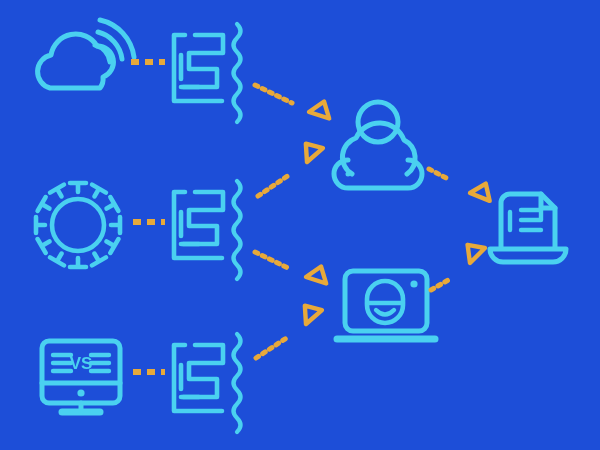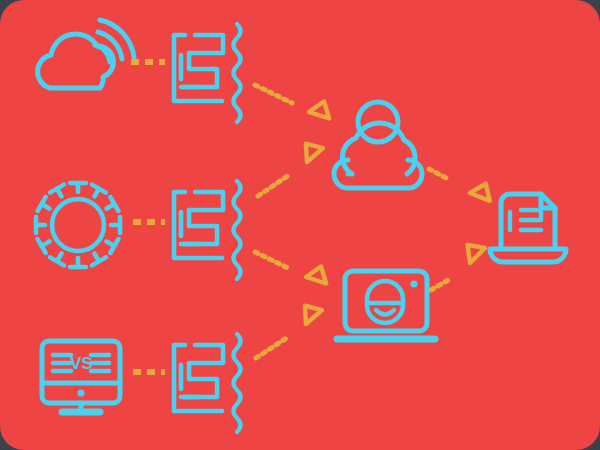--- a/index.html
+++ b/index.html
@@ -22,21 +22,21 @@
     left: 0;
     top: 0;
     width: 600px;
     height: 450px;
     display: block;
   }
 </style>
 </head>
 <body style="background: rgb(59, 66, 76);">
 
-<div id="canvas" style="background: #ef4444; border-radius: 24px;">
+<div id="canvas" style="background: #1d4ed8;">
 
   <svg class="layer" viewBox="0 0 600 450">
 
     <defs>
 
       <g id="arrowhead">
         <path d="M 0,0 L -15,-9 L -2,-20 Z" fill="none" stroke="#e8a93a" stroke-width="4.2" stroke-linejoin="round" stroke-linecap="round"></path>
       </g>
     </defs>
 

